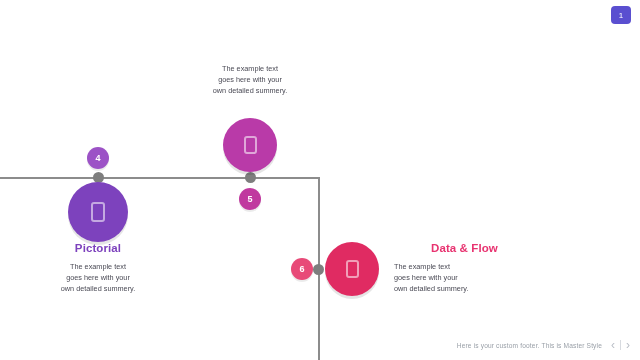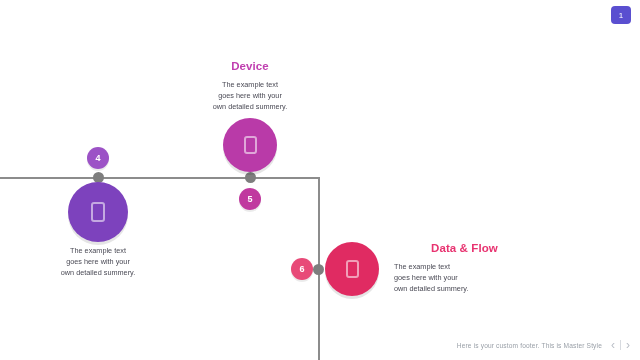--- a/index.html
+++ b/index.html
@@ -211,27 +211,27 @@
     <span class="glyph"></span>
   </div>
   <div class="node node-pictorial">
     <span class="glyph"></span>
   </div>
   <div class="node node-dataflow">
     <span class="glyph"></span>
   </div>
 
   <div class="block block-device">
-    <p class="title">Device</p>
     <p class="body">The example text
 goes here with your
 own detailed summery.</p>
   </div>
 
   <div class="block block-pictorial">
+    <p class="title">Pictorial</p>
     <p class="body">The example text
 goes here with your
 own detailed summery.</p>
   </div>
 
   <div class="block block-dataflow">
     <p class="title">Data &amp; Flow</p>
     <p class="body">The example text
 goes here with your
 own detailed summery.</p>

